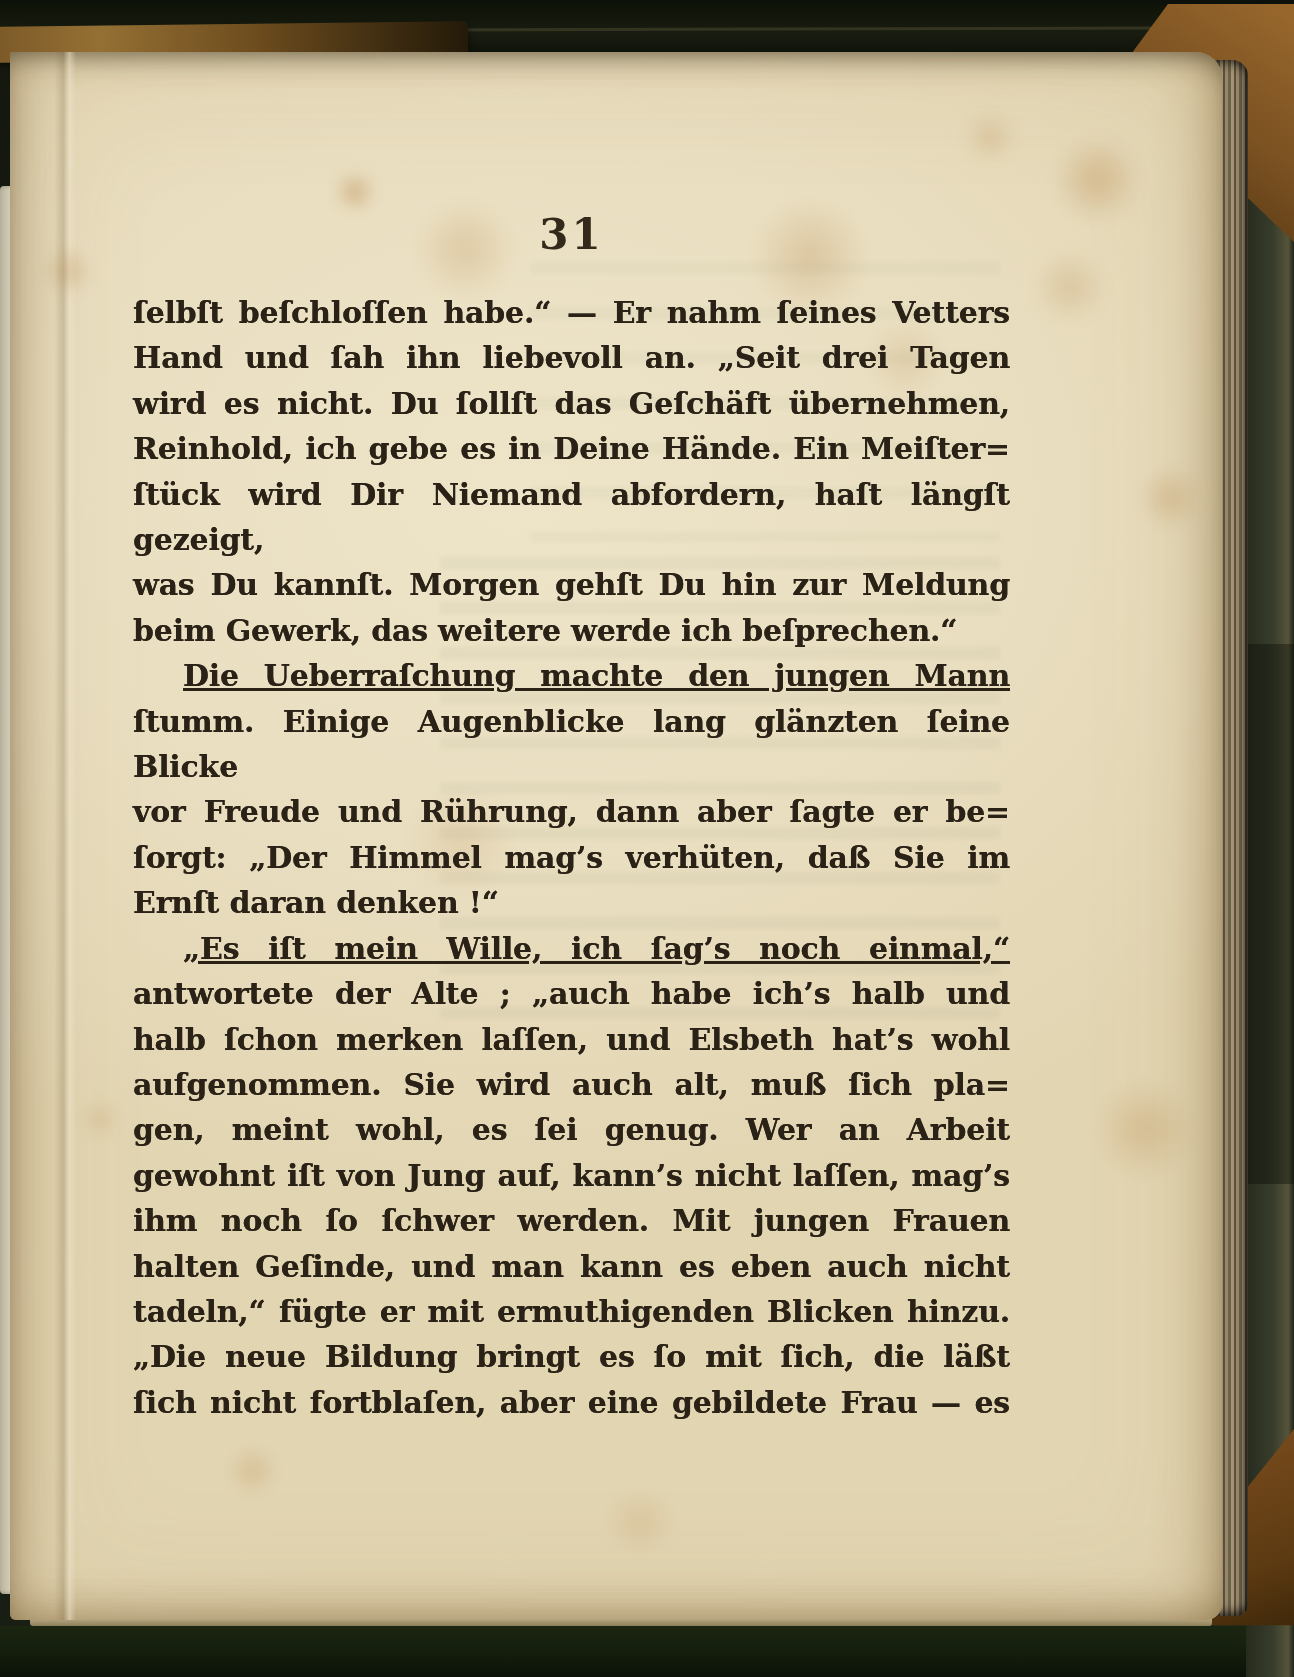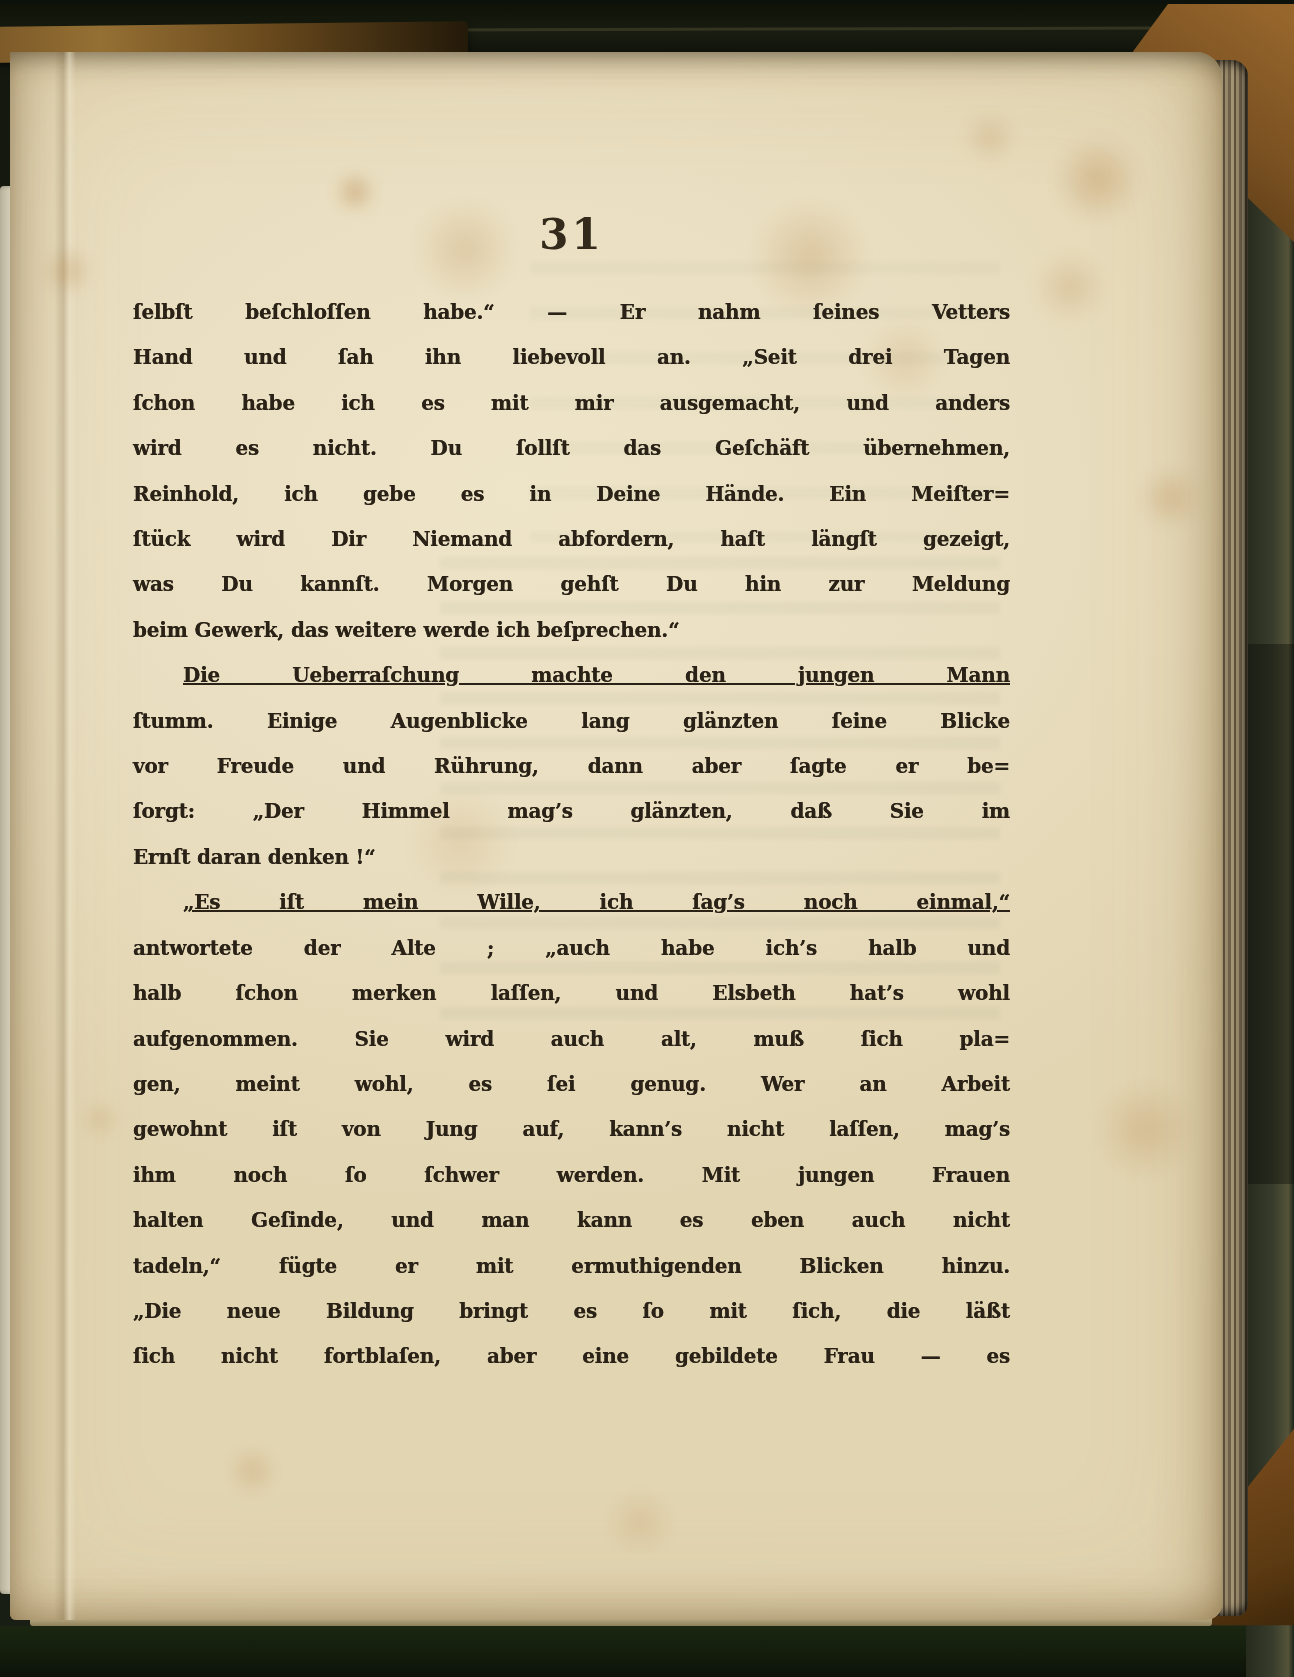--- a/index.html
+++ b/index.html
@@ -46,21 +46,21 @@
       inset 0 0 140px rgba(160,120,60,.15);}
   .crease{position:absolute;left:44px;top:0;width:22px;height:100%;
     background:linear-gradient(90deg,rgba(120,95,55,0) 0%,rgba(110,88,50,.22) 42%,rgba(238,230,206,.5) 70%,rgba(120,95,55,0) 100%);}
   .fox{position:absolute;border-radius:50%;filter:blur(7px);
     background:radial-gradient(circle,rgba(176,122,58,.55) 0%,rgba(176,122,58,0) 70%);}
   .ghost{position:absolute;filter:blur(2px);opacity:.38;
     background:repeating-linear-gradient(180deg,rgba(118,134,104,.18) 0 12px,rgba(118,134,104,0) 12px 45px);}
   .pagenum{position:absolute;left:123px;top:158px;width:877px;text-align:center;
     font-size:42px;font-weight:700;letter-spacing:3px;color:#332a1c;}
   .text{position:absolute;left:123px;top:238px;width:877px;
-    font-size:20px;font-weight:700;line-height:45.4px;color:#2a2216;
+    font-size:30px;font-weight:700;line-height:45.4px;color:#2a2216;
     text-shadow:0 0 .6px rgba(42,34,22,.8);}
   .line{text-align:justify;text-align-last:justify;letter-spacing:-.2px;}
   .line.end{text-align:center;text-align-last:left;}
   .line.ind{text-indent:50px;text-decoration:underline;}
 </style>
 </head>
 <body>
 
 <div class="scene">
   <div class="band-top"></div>
@@ -92,30 +92,29 @@
     <div class="fox" style="left:590px;top:1440px;width:80px;height:60px;opacity:.3;"></div>
     <div class="fox" style="left:390px;top:740px;width:120px;height:100px;opacity:.25;"></div>
     <div class="fox" style="left:1020px;top:200px;width:80px;height:70px;opacity:.4;"></div>
     <div class="fox" style="left:850px;top:270px;width:90px;height:75px;opacity:.3;"></div>
 
     <div class="pagenum">31</div>
 
     <div class="text">
       <div class="line">ſelbſt beſchloſſen habe.“ — Er nahm ſeines Vetters</div>
       <div class="line">Hand und ſah ihn liebevoll an. „Seit drei Tagen</div>
-      <div class="line">ſchon habe ich es mit mir ausgemacht, und anders</div>
       <div class="line">wird es nicht. Du ſollſt das Geſchäft übernehmen,</div>
       <div class="line">Reinhold, ich gebe es in Deine Hände. Ein Meiſter=</div>
       <div class="line">ſtück wird Dir Niemand abfordern, haſt längſt gezeigt,</div>
       <div class="line">was Du kannſt. Morgen gehſt Du hin zur Meldung</div>
       <div class="line end">beim Gewerk, das weitere werde ich beſprechen.“</div>
       <div class="line ind">Die Ueberraſchung machte den jungen Mann</div>
       <div class="line">ſtumm. Einige Augenblicke lang glänzten ſeine Blicke</div>
       <div class="line">vor Freude und Rührung, dann aber ſagte er be=</div>
-      <div class="line">ſorgt: „Der Himmel mag’s glänzten, daß Sie im</div>
+      <div class="line">ſorgt: „Der Himmel mag’s verhüten, daß Sie im</div>
       <div class="line end">Ernſt daran denken !“</div>
       <div class="line ind">„Es iſt mein Wille, ich ſag’s noch einmal,“</div>
       <div class="line">antwortete der Alte ; „auch habe ich’s halb und</div>
       <div class="line">halb ſchon merken laſſen, und Elsbeth hat’s wohl</div>
       <div class="line">aufgenommen. Sie wird auch alt, muß ſich pla=</div>
       <div class="line">gen, meint wohl, es ſei genug. Wer an Arbeit</div>
       <div class="line">gewohnt iſt von Jung auf, kann’s nicht laſſen, mag’s</div>
       <div class="line">ihm noch ſo ſchwer werden. Mit jungen Frauen</div>
       <div class="line">halten Geſinde, und man kann es eben auch nicht</div>
       <div class="line">tadeln,“ fügte er mit ermuthigenden Blicken hinzu.</div>

